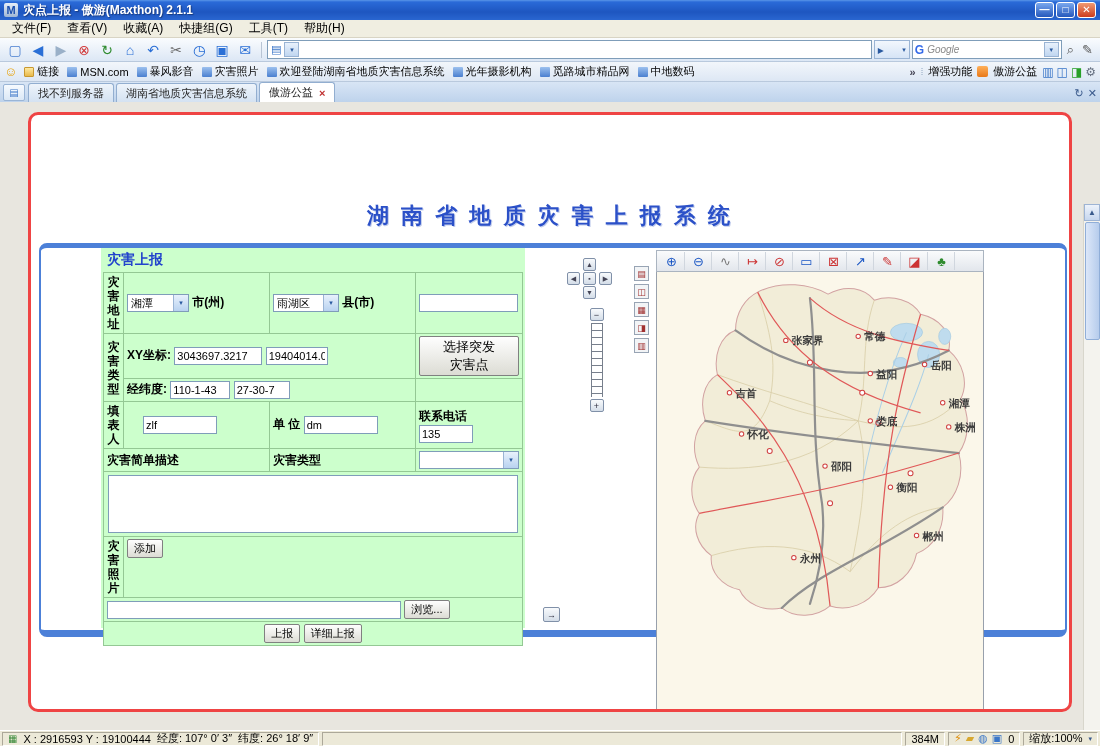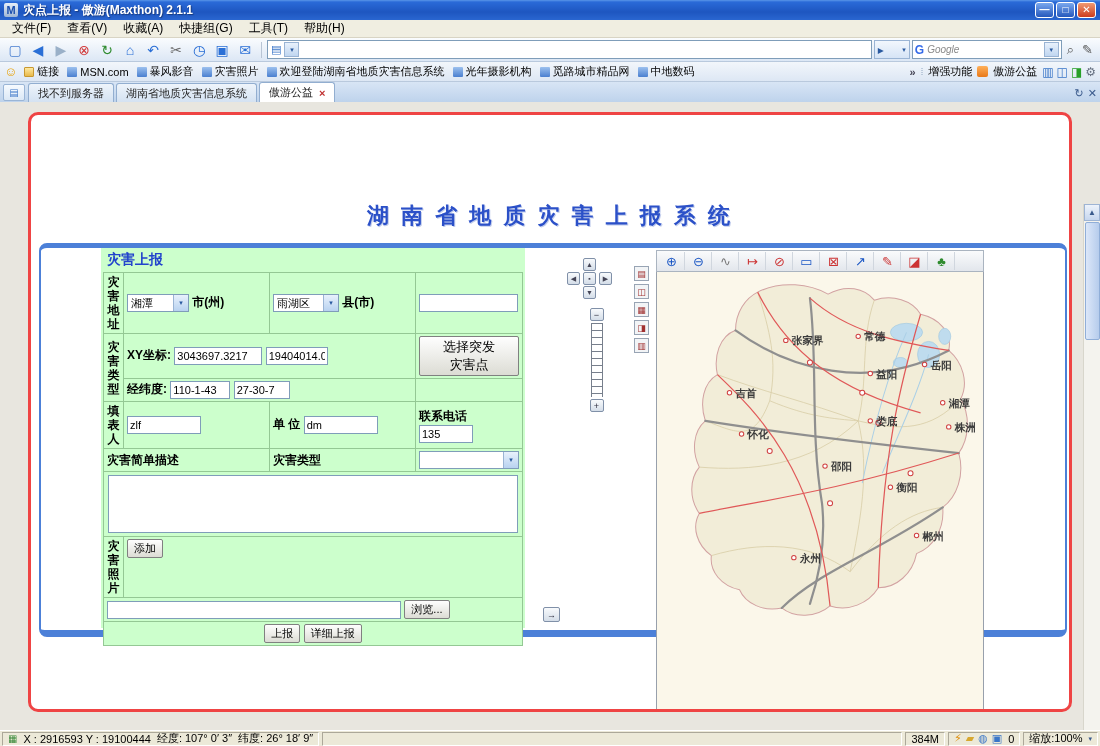--- a/index.html
+++ b/index.html
@@ -344,21 +344,21 @@
           <tr>
             <td colspan="2">
               <span class="blabel">经纬度:</span>
               <input class="xp-input" style="width: 60px;" value="110-1-43">
               <input class="xp-input" style="width: 56px;" value="27-30-7">
             </td>
             <td></td>
           </tr>
           <tr>
             <td class="vlabel">填表人</td>
-            <td><input class="xp-input" style="width: 74px;" value="zlf"></td>
+            <td><input class="xp-input" style="width: 74px; margin-left: 16px;" value="zlf"></td>
             <td>
               <span class="blabel">单 位</span>
               <input class="xp-input" style="width: 74px;" value="dm">
             </td>
             <td>
               <span class="blabel">联系电话</span><input class="xp-input" style="width: 54px;" value="135">
             </td>
           </tr>
           <tr>
             <td colspan="2" class="blabel">灾害简单描述</td>

